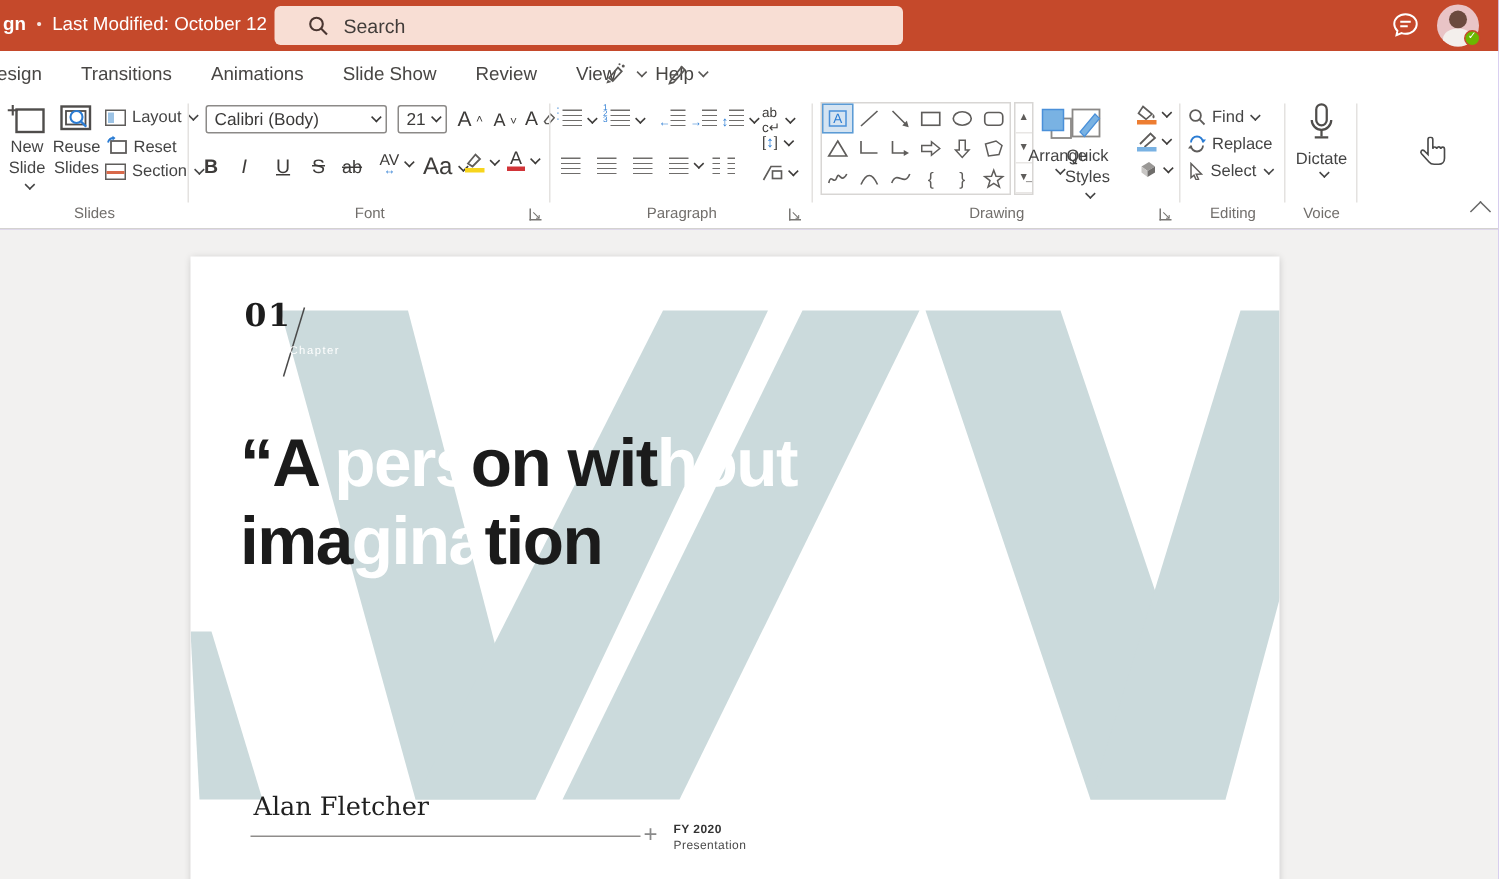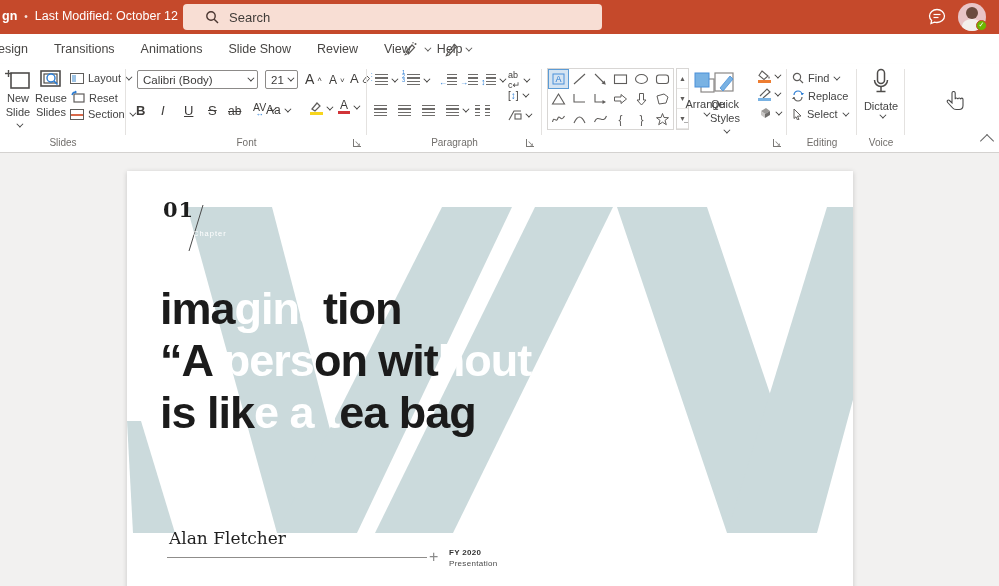--- a/index.html
+++ b/index.html
@@ -241,21 +241,21 @@
       <div class="tbtn" style="left:102px;top:40px;text-decoration:line-through;font-size:12px">
           <span>ab</span>
         </div>
       <div class="tbtn" style="left:127px;top:38px;font-size:10.5px">
         <span style="display:inline-flex;flex-direction:column;align-items:center;line-height:10px">
             <span>AV</span>
             <span style="color:#2b7cd3;font-size:8px;line-height:4px">↔</span>
           </span>
         <span class="chev small"></span>
       </div>
-      <div class="tbtn" style="left:140px;top:39px;font-size:12px">
+      <div class="tbtn" style="left:156px;top:39px;font-size:16px">
           <span>Aa</span>
           <span class="chev small"></span>
         </div>
       <div class="tbtn" style="left:184px;top:37px">
         <span style="display:inline-flex;flex-direction:column">
             <svg width="13" height="11" viewBox="0 0 13 11">
               <path d="M2 8 L7 2 L10 5 L5 10 Z" fill="none" stroke="#5f5d5b" stroke-width="1.2"></path>
             </svg>
             <span class="accent-bar" style="background:#f7d51d"></span>
           </span>
@@ -467,20 +467,21 @@
         </div>
       <div class="tbtn" style="left:216px;top:43px">
           <svg width="14" height="12" viewBox="0 0 14 12">
             <path d="M3 4 L8 1 L12 4 L7 7Z" fill="#9a9896"></path>
             <path d="M3 4 L7 7 V11 L3 8Z" fill="#c8c6c4"></path>
             <path d="M7 7 L12 4 V8 L7 11Z" fill="#6f6d6b"></path>
           </svg>
           <span class="chev small"></span>
         </div>
       <div class="launcher" style="right:6px">↘</div>
+      <div class="grp-label">Drawing</div>
     </div>
 
     <div class="grp" style="left:787px;width:70px">
       <div class="smbtn" style="left:5px;top:8px">
         <svg width="12" height="12" viewBox="0 0 12 12">
             <circle cx="5" cy="5" r="3.6" fill="none" stroke="#5f5d5b" stroke-width="1.2"></circle>
             <line x1="7.8" y1="7.8" x2="11" y2="11" stroke="#5f5d5b" stroke-width="1.2"></line>
           </svg>
         <span>Find</span>
           <span class="chev small"></span>
@@ -530,23 +531,22 @@
           <polygon points="408,36 486,36 326,362 248,362"></polygon>
           <polygon points="490,36 580,36 690,362 600,362"></polygon>
           <polygon points="700,36 778,36 690,362 600,362"></polygon>
           <polygon points="0,250 14,250 48,362 6,362"></polygon>
         </g>
         <line x1="76" y1="34" x2="62" y2="80" stroke="#4a4a4a" stroke-width="1"></line>
       </svg>
       <div class="chapter-num">01</div>
       <div class="chapter-lbl">Chapter</div>
       <div class="quote" id="quote">
+          <div><span>“A</span><span class="w"> pers</span><span>on wit</span><span class="w">hout</span></div>
           <div><span>ima</span><span class="w">gina</span><span>tion</span></div>
-          <div><span>“A</span><span class="w"> pers</span><span>on wit</span><span class="w">hout</span></div>
-          <div><span>is lik</span><span class="w">e a t</span><span>ea bag</span></div>
         </div>
       <div class="author">Alan Fletcher</div>
       <div class="rule"></div>
       <div class="plus">+</div>
       <div class="fy">FY 2020</div>
       <div class="pres">Presentation</div>
     </div>
   </div>
 
 </div>

